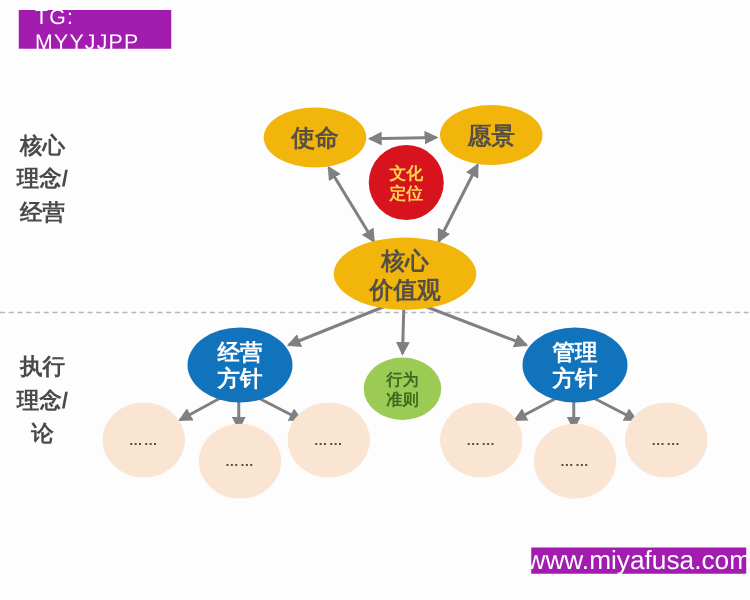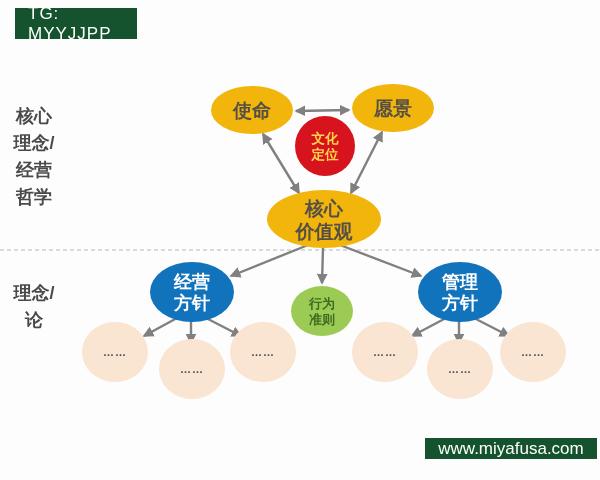--- a/index.html
+++ b/index.html
@@ -6,32 +6,32 @@
   body {
     width: 600px; height: 480px;
     background: #fdfdfd;
     font-family: "Liberation Sans", sans-serif;
     position: relative;
     overflow: hidden;
   }
   .stage { position: absolute; inset: 0; }
   .badge {
     position: absolute;
-    background: #14532d;
+    background: #a21caf;
     color: #ffffff;
     display: flex; align-items: center;
     box-sizing: border-box;
   }
   .badge.tg {
     left: 15px; top: 8px; width: 122px; height: 31px;
     padding-left: 13px; font-size: 17px; letter-spacing: 1px;
   }
   .badge.site {
     left: 425px; top: 438px; width: 172px; height: 21px;
-    justify-content: center; font-size: 17px; text-align: center;
+    justify-content: center; font-size: 21px; text-align: center;
   }
   .side-label {
     position: absolute; left: 8px; width: 52px;
     text-align: center; font-size: 18px; font-weight: bold;
     color: #4a4a4a; line-height: 27px;
   }
   .side-label.top { top: 103px; }
   .side-label.bottom { top: 280px; }
   svg.diagram { position: absolute; left: 0; top: 0; }
   .arrow { stroke: #808080; stroke-width: 2.4; fill: none; }
@@ -50,24 +50,24 @@
 <body>
 
 <div class="stage">
 
   <div class="badge tg">TG: MYYJJPP</div>
 
   <div class="side-label top">
     <div>核心</div>
     <div>理念/</div>
     <div>经营</div>
-    <div>哲学</div>
   </div>
 
   <div class="side-label bottom">
+    <div>执行</div>
     <div>理念/</div>
     <div>论</div>
   </div>
 
   <svg class="diagram" width="600" height="480" viewBox="0 0 600 480">
     <defs>
       <marker id="arr" viewBox="0 0 10 10" refX="8.5" refY="5" markerWidth="4.6" markerHeight="4.6" orient="auto-start-reverse">
         <path d="M0,0 L10,5 L0,10 z" fill="#808080"></path>
       </marker>
     </defs>

